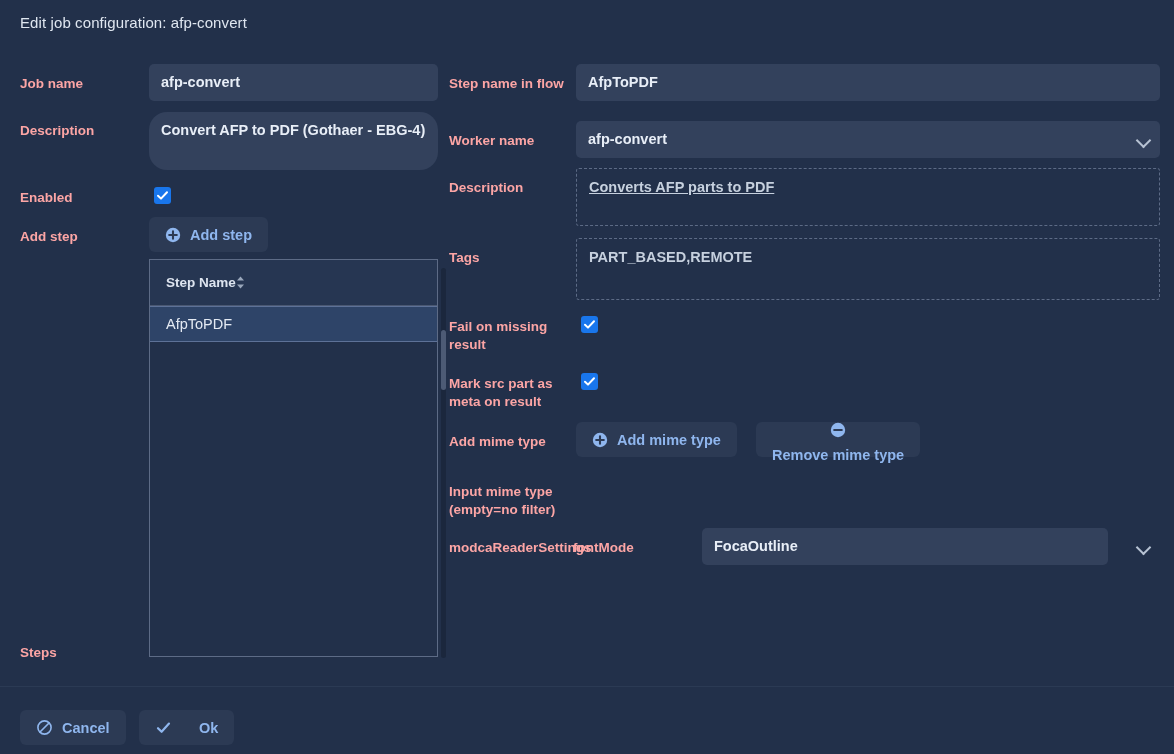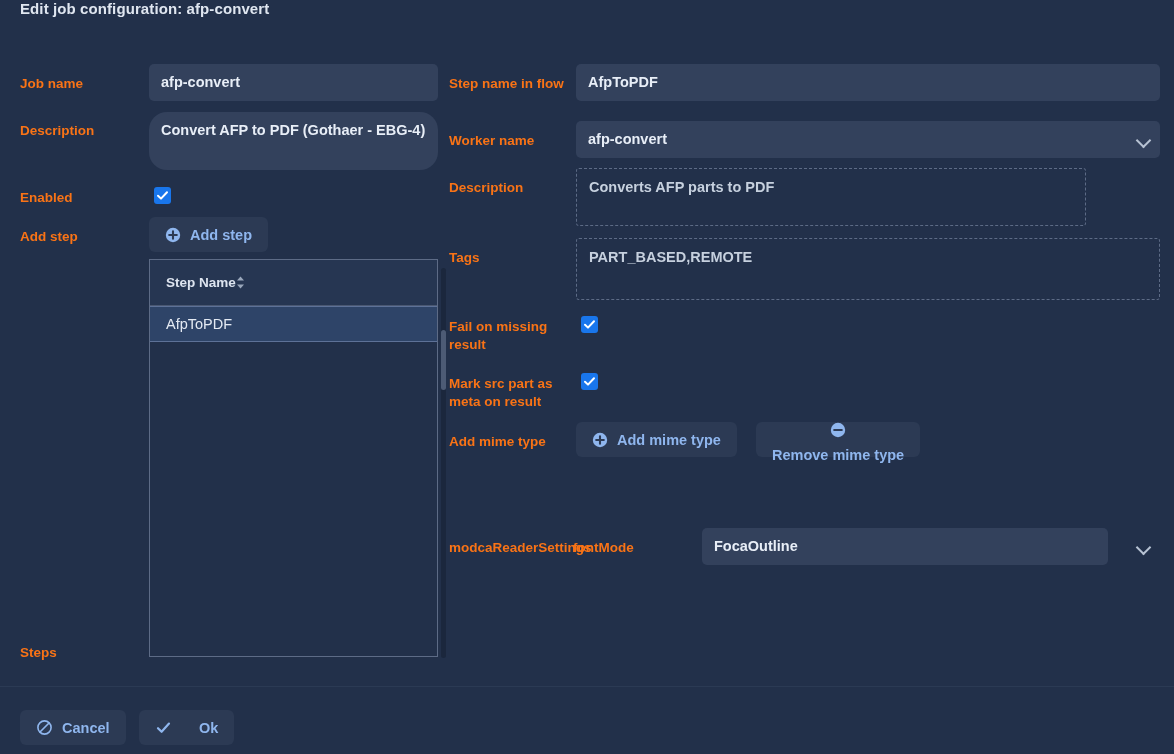--- a/index.html
+++ b/index.html
@@ -12,34 +12,34 @@
   }
   .page {
     position: relative;
     width: 1174px; height: 754px;
     background: #22304a;
   }
 
   
   .dialog-title {
     position: absolute;
-    left: 20px; top: 0;
+    left: 20px; top: 14px;
     font-size: 15px;
     color: #dfe6f0;
-    font-weight: 700;
+    font-weight: 400;
     letter-spacing: .1px;
     text-align: center;
   }
 
   
   .flabel {
     position: absolute;
     font-size: 13.5px;
     font-weight: bold;
-    color: #f97316;
+    color: #fca5a5;
     line-height: 18px;
     white-space: nowrap;
   }
   .flabel.wrap { white-space: normal; }
 
   
   .field {
     position: absolute;
     background: #33415c;
     border: none;
@@ -213,21 +213,21 @@
   </div>
 
   <div class="flabel wrap" style="left:449px; top:75px; width:118px;">Step name in flow</div>
   <div class="field" style="left:576px; top:64px; width:584px; height:37px;">AfpToPDF</div>
 
   <div class="flabel" style="left:449px; top:132px;">Worker name</div>
   <div class="field select" style="left:576px; top:121px; width:584px; height:37px;">afp-convert</div>
   <span class="chev" style="left:1136px; top:132px;"></span>
 
   <div class="flabel" style="left:449px; top:179px;">Description</div>
-  <div class="field dashed" style="left:576px; top:168px; width:510px; height:58px;">Converts AFP parts to PDF</div>
+  <div class="field dashed" style="left:576px; top:168px; width:584px; height:58px;text-decoration:underline;">Converts AFP parts to PDF</div>
 
   <div class="flabel" style="left:449px; top:249px;">Tags</div>
   <div class="field dashed" style="left:576px; top:238px; width:584px; height:62px;">PART_BASED,REMOTE</div>
 
   <div class="flabel wrap" style="left:449px; top:318px; width:112px;">Fail on missing result</div>
   <div class="cbox" style="left:581px; top:316px;">
     <svg width="17" height="17" viewBox="0 0 17 17">
       <path d="M4 8.7 L7 11.6 L13 5.3" stroke="#ffffff" stroke-width="2" fill="none" stroke-linecap="round" stroke-linejoin="round"></path>
     </svg>
   </div>
@@ -252,20 +252,21 @@
   <button class="btn" style="left:756px; top:422px; height:35px;flex-direction:column;">
     <span class="ico">
       <svg width="16" height="16" viewBox="0 0 16 16">
         <circle cx="8" cy="8" r="7.2" fill="#8fb6ee"></circle>
         <path d="M4.2 8 H11.8" stroke="#2c3a54" stroke-width="2.1" stroke-linecap="round"></path>
       </svg>
     </span>
     <span>Remove mime type</span>
   </button>
 
+  <div class="flabel wrap" style="left:449px; top:483px; width:128px;">Input mime type (empty=no filter)</div>
 
   <div class="flabel" style="left:449px; top:539px;">modcaReaderSettings</div>
   <div class="flabel" style="left:573px; top:539px;">fontMode</div>
   <div class="field select" style="left:702px; top:528px; width:406px; height:37px;">FocaOutline</div>
   <span class="chev" style="left:1136px; top:539px;"></span>
 
   <div class="hr" style="left:0px; top:686px; width:1174px;"></div>
 
   <button class="btn" style="left:20px; top:710px; height:35px;">
     <span class="ico">

